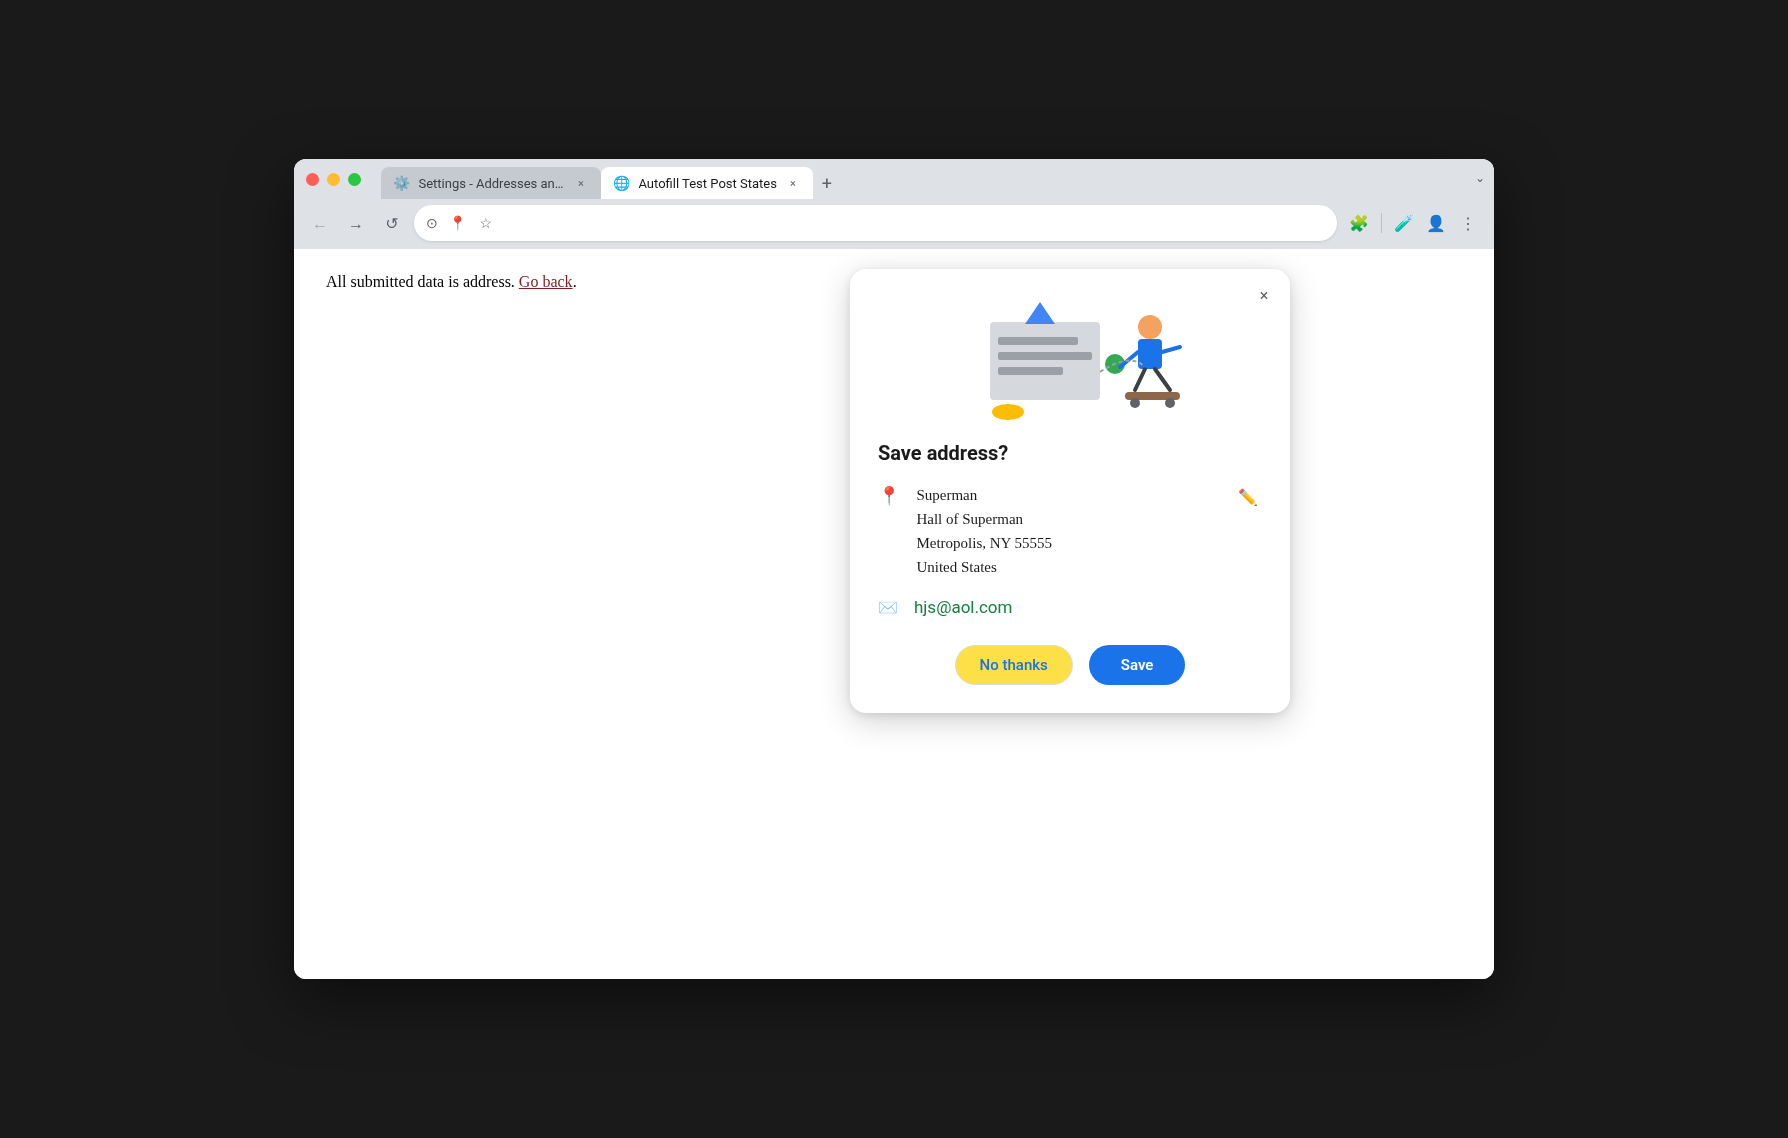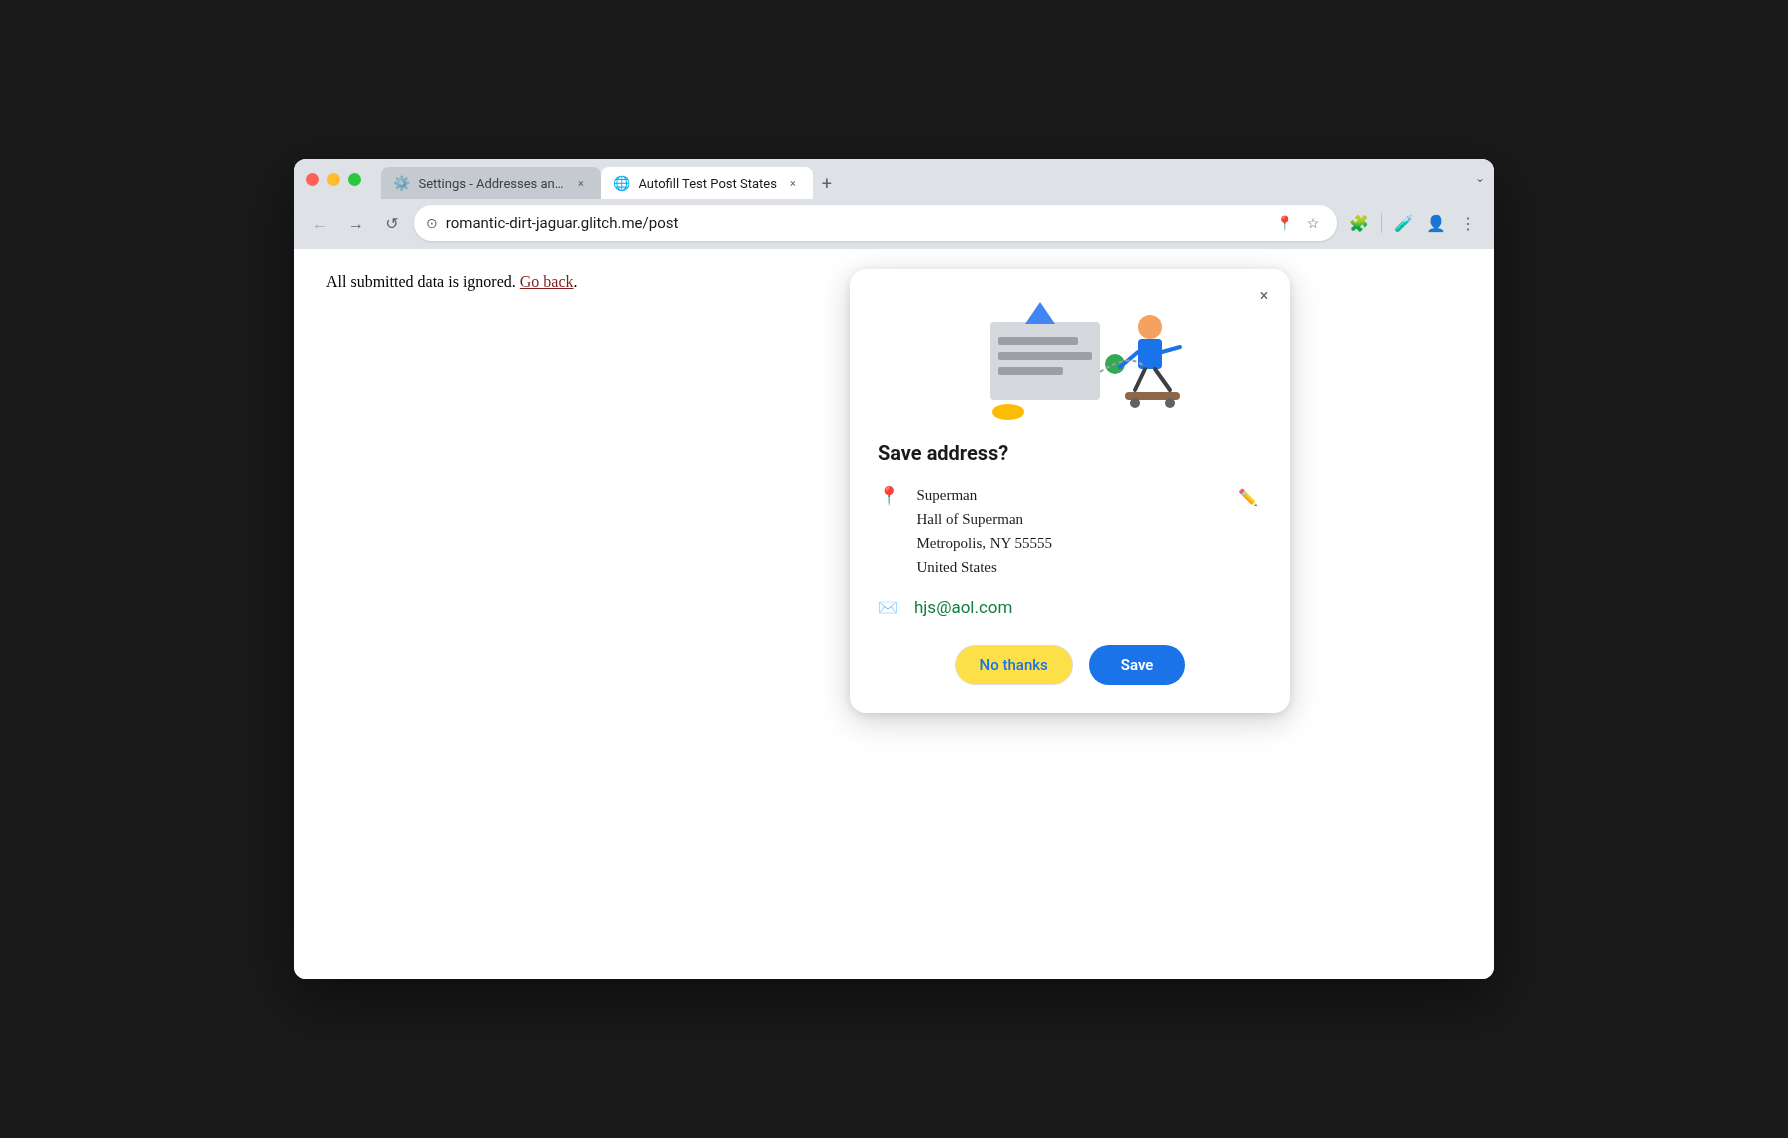--- a/index.html
+++ b/index.html
@@ -373,40 +373,39 @@
       <div class="tab-expand">⌄</div>
     </div>
 
     <div class="address-bar-row">
       <div class="nav-btn disabled">←</div>
       <div class="nav-btn">→</div>
       <div class="nav-btn">↺</div>
 
       <div class="address-bar">
         <span class="address-icon">⊙</span>
-        <span class="address-text">romantic-dirt-jaguar.glitch.me/post</span>
         <div class="address-actions">
           <div class="address-action-btn">📍</div>
           <div class="address-action-btn">☆</div>
         </div>
       </div>
 
       <div class="toolbar-actions">
         <div class="toolbar-btn">🧩</div>
         <div class="toolbar-divider"></div>
         <div class="toolbar-btn">🧪</div>
         <div class="toolbar-btn">👤</div>
         <div class="toolbar-btn">⋮</div>
       </div>
     </div>
   </div>
 
   <div class="page-content">
     <div class="page-text">
-      <span>All submitted data is ignored.</span>
+      <span>All submitted data is address.</span>
       <a href="#">Go back</a>.
     </div>
 
     <div class="popup-overlay">
       <div class="popup">
         <div class="popup-close">×</div>
 
         <div class="popup-illustration">
           <svg class="illustration-svg" viewBox="0 0 280 130" xmlns="http://www.w3.org/2000/svg">
 

